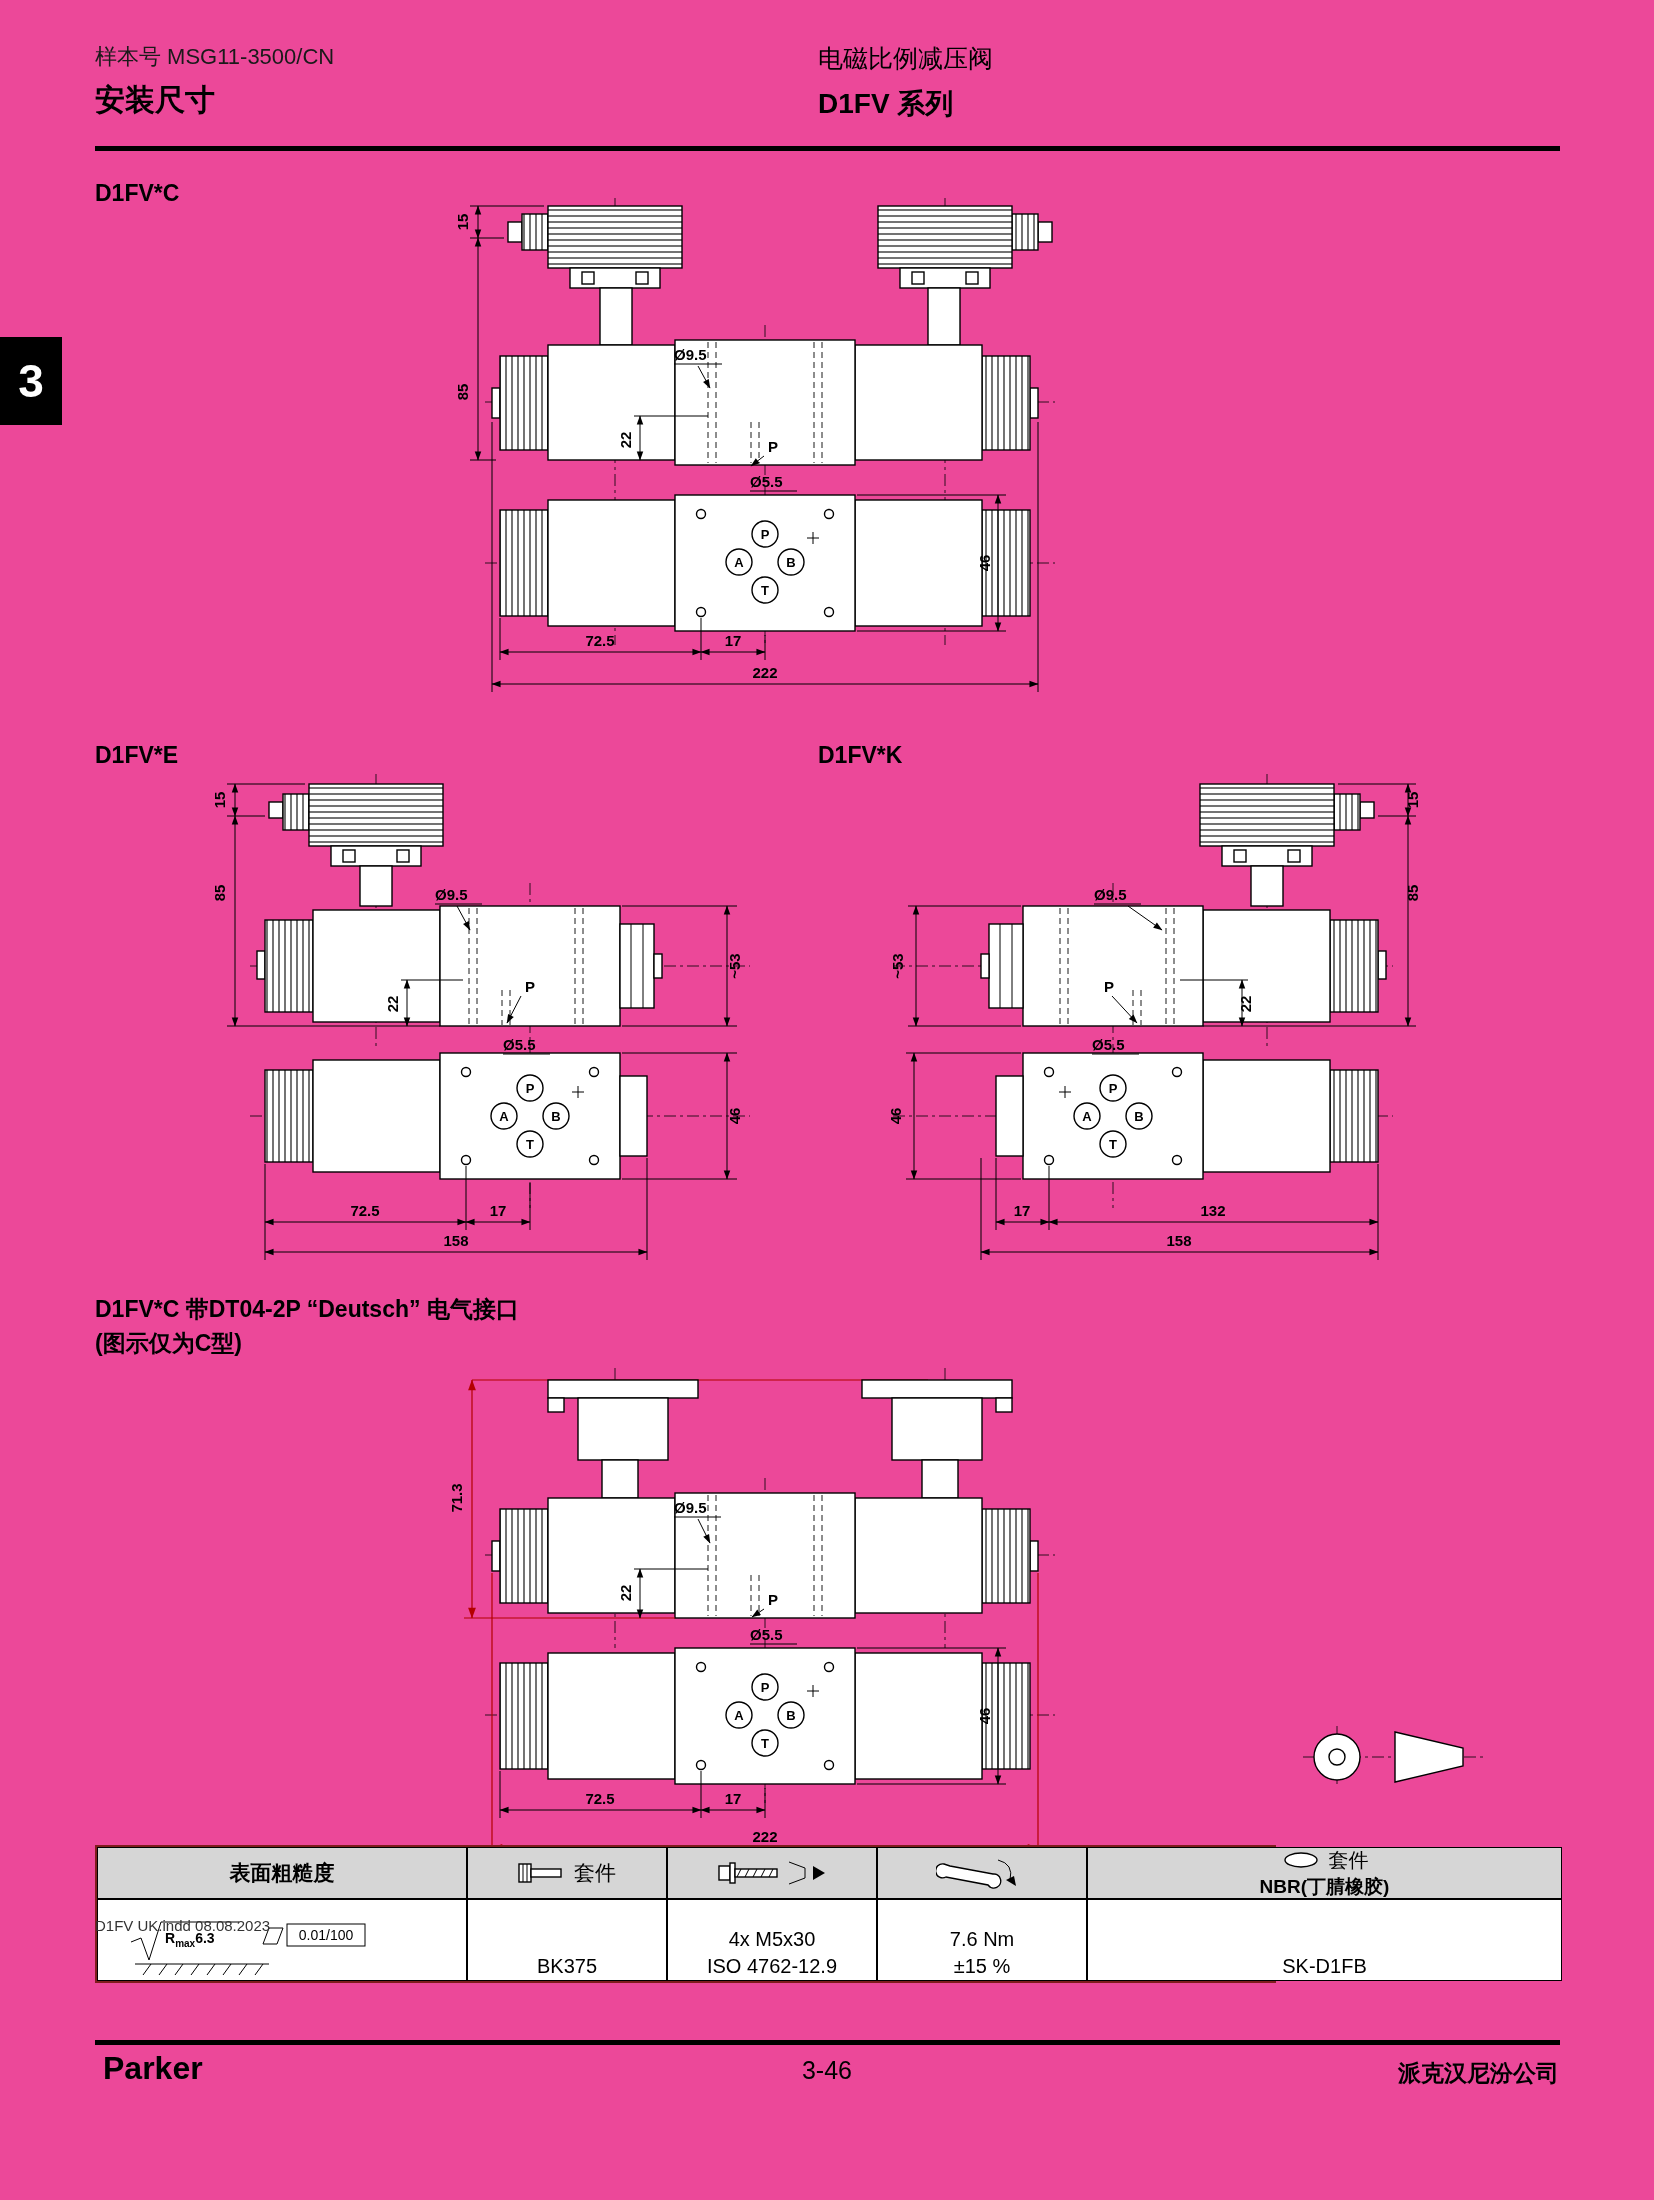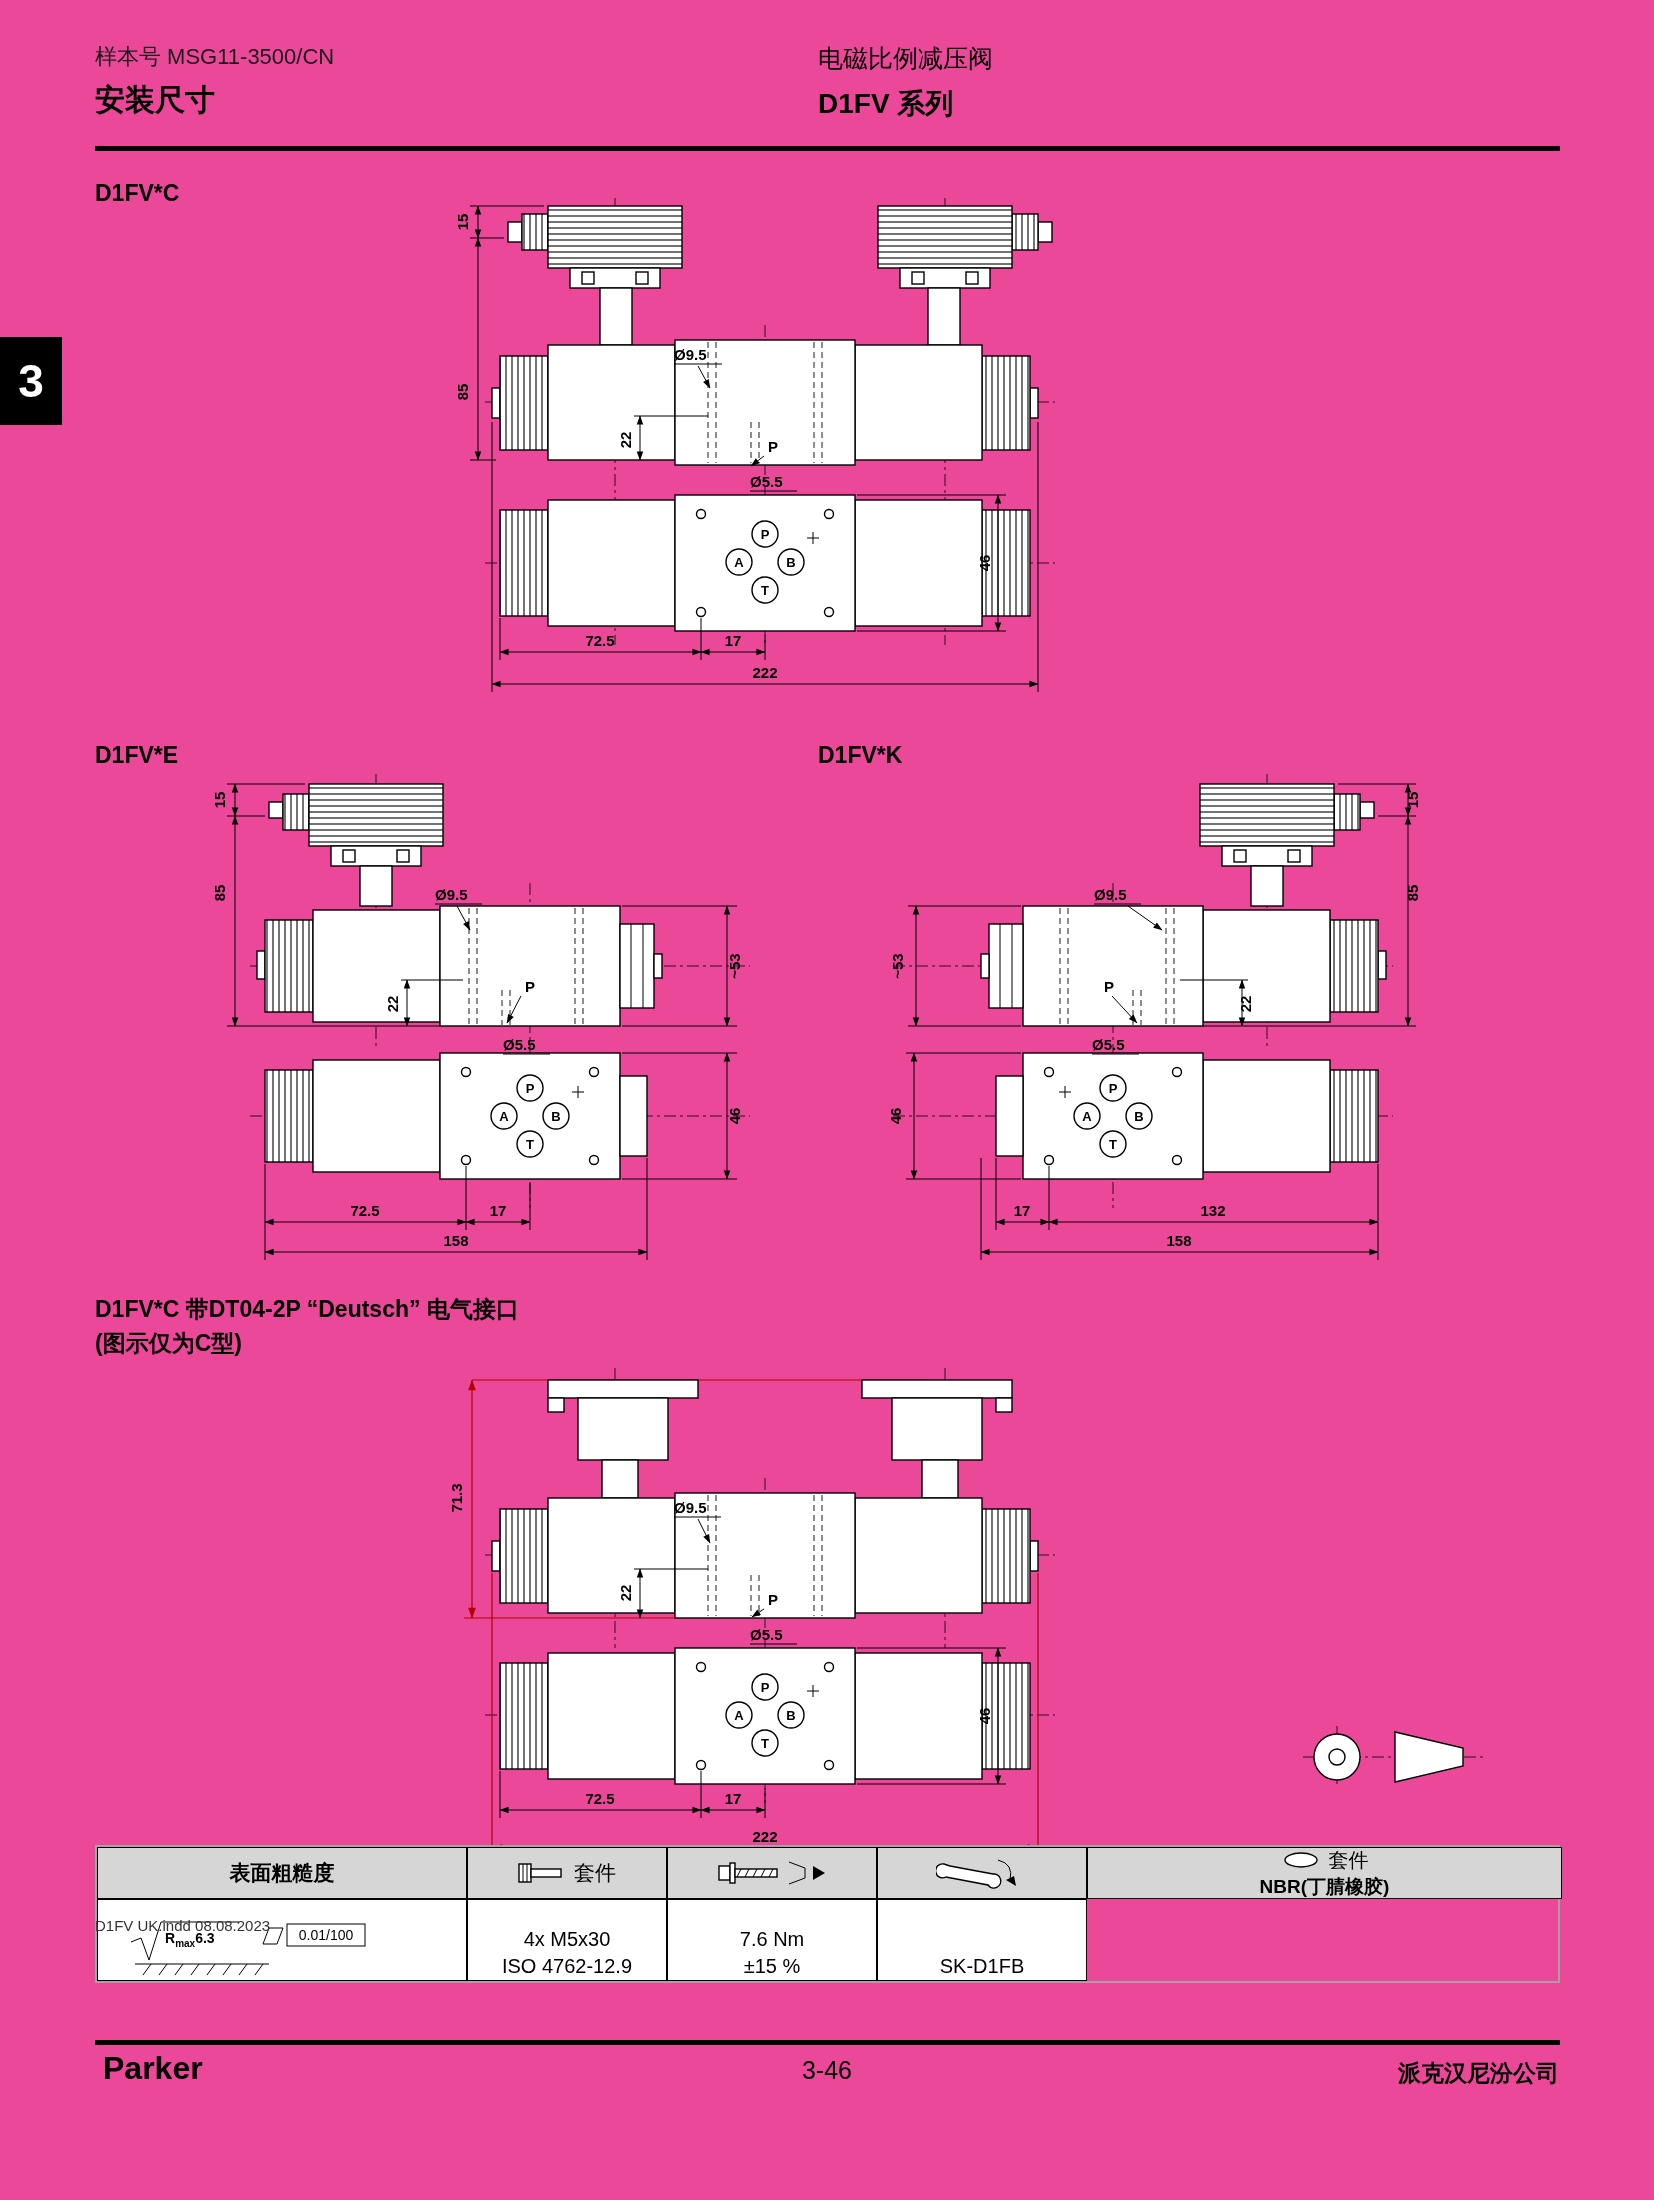--- a/index.html
+++ b/index.html
@@ -19,21 +19,21 @@
   svg .kn{fill:url(#pat-knurl);stroke:#000;stroke-width:1.4;}
   svg .tl{stroke:#000;stroke-width:1;fill:none;}
   svg .dim{stroke:#000;stroke-width:1;fill:none;}
   svg .dimred{stroke:#b40000;stroke-width:1.2;fill:none;}
   svg .cl{stroke:#000;stroke-width:0.8;stroke-dasharray:12 4 3 4;fill:none;}
   svg .hid{stroke:#000;stroke-width:0.9;stroke-dasharray:6 4;fill:none;}
   svg text.d{font:700 15px "Liberation Sans",sans-serif;fill:#000;}
   svg text.pt{font:700 13px "Liberation Sans",sans-serif;fill:#000;text-anchor:middle;}
   svg text.sm{font:400 14px "Liberation Sans",sans-serif;fill:#000;}
   
-  .spec-table{left:95px;top:1845px;width:1465px;display:grid;grid-template-columns:370px 200px 210px 210px 475px;border:2px solid #a3a3a3;box-sizing:border-box;}
+  .spec-table{left:95px;top:1845px;width:1181px;display:grid;grid-template-columns:370px 200px 210px 210px 475px;border:2px solid #7f1d1d;box-sizing:border-box;}
   .spec-table .th{background:#d6d6d6;border:1px solid #000;height:52px;display:flex;align-items:center;justify-content:center;gap:10px;font-size:21px;box-sizing:border-box;}
   .spec-table .th.col5{flex-direction:column;gap:0;justify-content:center;}
   .spec-table .th .r1{display:flex;align-items:center;gap:8px;font-size:20px;}
   .spec-table .th .r2{font-size:19px;font-weight:bold;}
   .spec-table .td{background:#fff;border:1px solid #000;height:82px;display:flex;flex-direction:column;align-items:center;justify-content:flex-end;font-size:20px;line-height:27px;box-sizing:border-box;}
   .th-label{font-weight:bold;}
   
   .file-note{left:95px;top:1917px;font-size:15px;color:#333;}
   .footer-rule{left:95px;top:2040px;width:1465px;height:5px;background:#000;}
   .parker-logo{left:103px;top:2050px;font-size:32px;font-weight:bold;letter-spacing:0px;}
@@ -533,20 +533,23 @@
           <tspan>R</tspan><tspan dy="4" style="font-size:10px;">max</tspan><tspan dy="-4">6.3</tspan>
         </text>
         <path class="tl" d="M152,12 h14 l-6,16 h-14 z"></path>
         <rect class="tl" x="170" y="8" width="78" height="22"></rect>
         <text class="sm" text-anchor="middle" x="209" y="24">0.01/100</text>
         <line class="tl" x1="18" y1="48" x2="152" y2="48"></line>
         <path class="tl" d="M34,48 l-8,11 M50,48 l-8,11 M66,48 l-8,11 M82,48 l-8,11 M98,48 l-8,11 M114,48 l-8,11 M130,48 l-8,11 M146,48 l-8,11"></path>
       </svg>
     </div>
     <div class="td">
+      <div>BK375</div>
+    </div>
+    <div class="td">
       <div>4x M5x30</div>
       <div>ISO 4762-12.9</div>
     </div>
     <div class="td">
       <div>7.6 Nm</div>
       <div>±15 %</div>
     </div>
     <div class="td">
       <div>SK-D1FB</div>
     </div>

